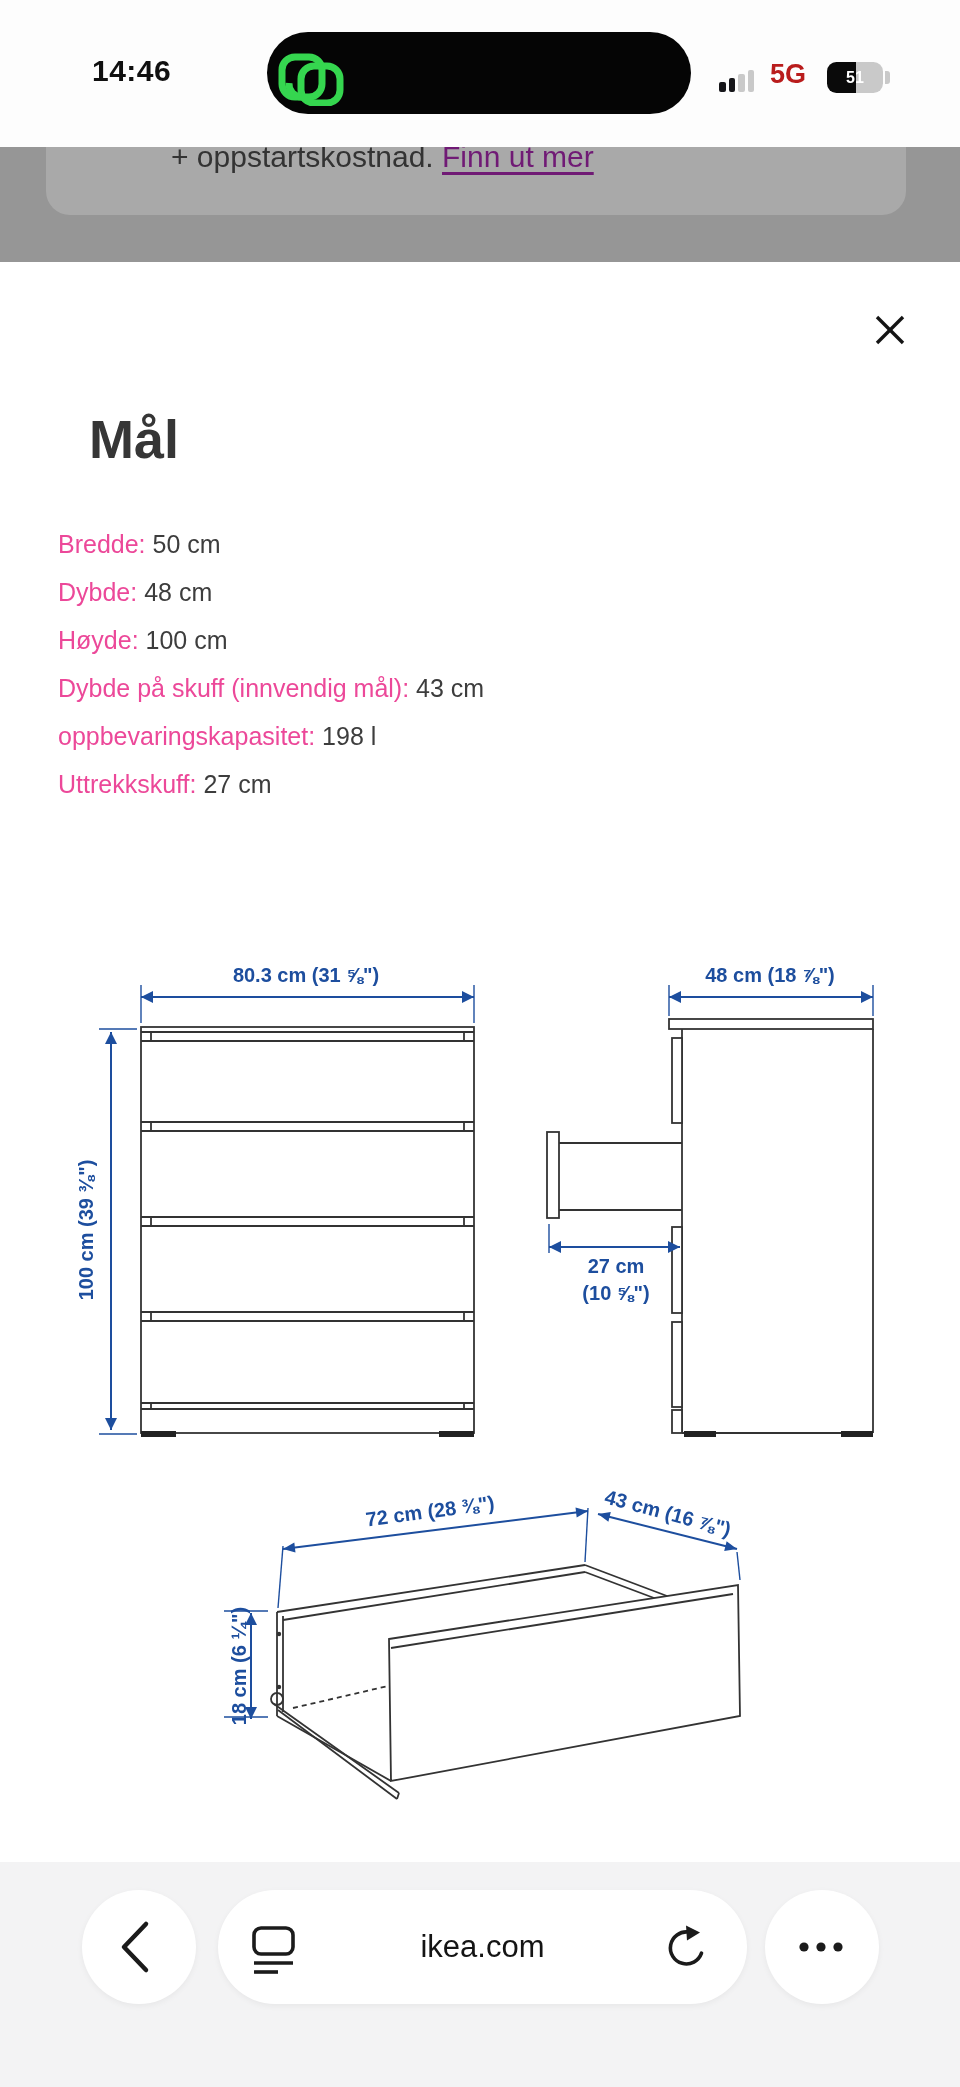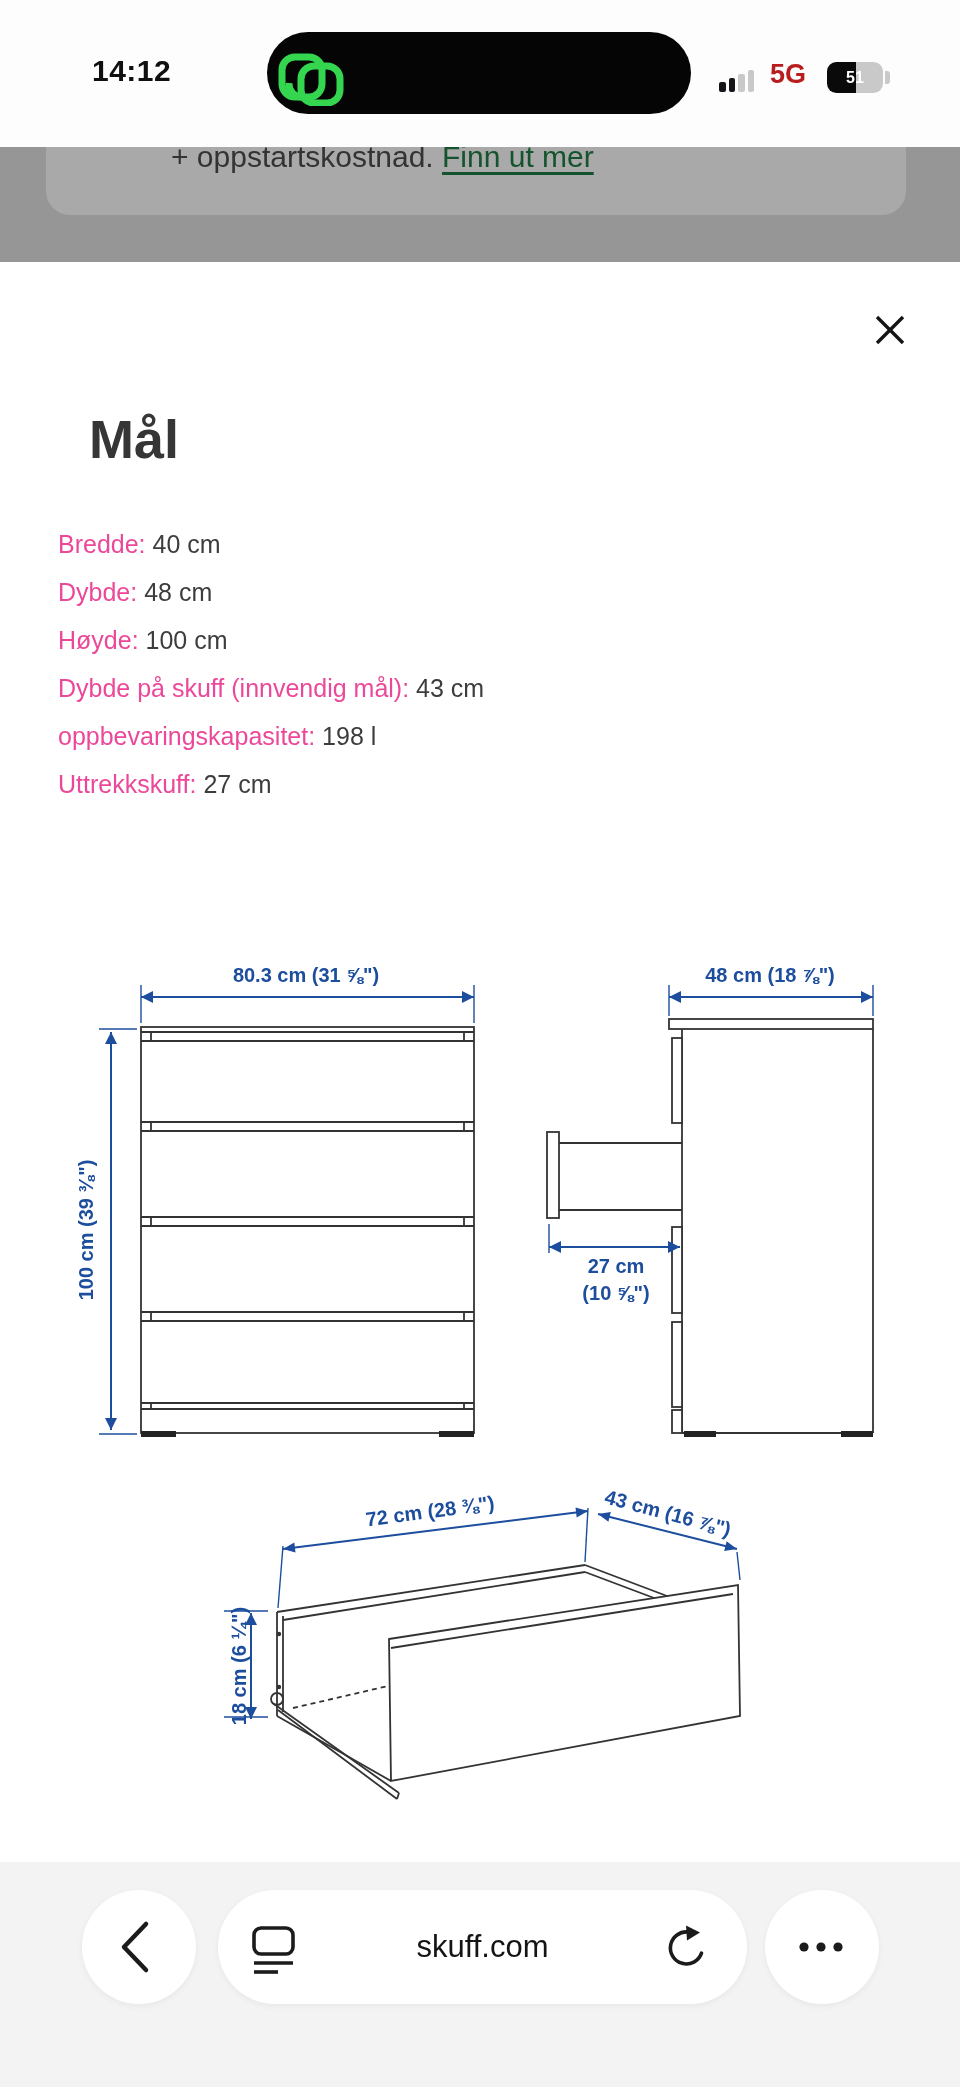--- a/index.html
+++ b/index.html
@@ -16,21 +16,21 @@
   .net5g{position:absolute;left:770px;top:59px;font-size:27px;font-weight:600;color:#b91c1c;}
   .batt{position:absolute;left:827px;top:62px;width:56px;height:31px;border-radius:9.5px;background:#c9c9c9;overflow:hidden;}
   .batt .fill{position:absolute;left:0;top:0;bottom:0;width:29px;background:#0a0a0a;}
   .batt .pct{position:absolute;left:0;top:0;width:56px;height:31px;line-height:31px;text-align:center;
              font-size:16px;font-weight:700;color:#fff;}
   .battnub{position:absolute;left:885px;top:71px;width:5px;height:13px;border-radius:0 3px 3px 0;background:#c9c9c9;}
   
   .dimzone{position:absolute;left:0;top:147px;width:960px;height:115px;background:#969696;overflow:hidden;}
   .dimcard{position:absolute;left:46px;top:0;width:860px;height:68px;background:#a9a9a9;border-radius:0 0 24px 24px;}
   .promoline{position:absolute;left:125px;top:-7px;font-size:30px;color:#333;white-space:nowrap;}
-  .promoline a{color:#14532d;text-decoration:underline;text-underline-offset:5px;}
+  .promoline a{color:#701a75;text-decoration:underline;text-underline-offset:5px;}
   
   .sheet{position:absolute;left:0;top:262px;width:960px;height:1603px;background:#fff;border-radius:22px 22px 0 0;}
   .closebtn{position:absolute;left:862px;top:40px;width:56px;height:56px;border:none;background:transparent;padding:0;cursor:pointer;}
   .sheet-title{position:absolute;left:58px;top:146px;font-size:54px;font-weight:700;color:#363636;margin-left:31px;}
   .dims{position:absolute;left:58px;top:258px;font-size:25px;line-height:48px;color:#3d3d3d;}
   .dims b{font-weight:400;color:#ec4899;}
   .drawings{position:absolute;left:0;top:678px;width:960px;height:880px;}
   .dimtxt{font-family:"Liberation Sans",sans-serif;font-size:20px;font-weight:700;fill:#1d4e9e;text-anchor:middle;}
   
   .toolbar{position:absolute;left:0;top:1862px;width:960px;height:225px;background:#f3f3f4;}
@@ -41,21 +41,21 @@
   .urltext{position:absolute;left:0;top:0;width:529px;height:114px;line-height:114px;text-align:center;
            font-size:31px;font-weight:500;color:#141414;}
   .pillicon{position:absolute;top:35px;}
 </style>
 </head>
 <body>
 
 <div class="screen">
 
   <div class="statusbar">
-    <div class="time">14:12</div>
+    <div class="time">14:46</div>
     <div class="island">
       <svg width="78" height="56" viewBox="0 0 78 56">
         <rect x="7" y="7" width="40" height="40" rx="13" fill="none" stroke="#35d64f" stroke-width="7"></rect>
         <rect x="26" y="16" width="39" height="37" rx="13" fill="none" stroke="#35d64f" stroke-width="7"></rect>
         <path d="M 14 33 a 13 13 0 0 0 13 14" fill="none" stroke="#35d64f" stroke-width="7" stroke-linecap="butt"></path>
       </svg>
     </div>
     <div class="sigbars">
       <i style="left:0;height:10px"></i>
       <i style="left:9.5px;height:14px"></i>
@@ -81,21 +81,21 @@
     <button class="closebtn">
       <svg width="56" height="56" viewBox="0 0 56 56">
         <line x1="15" y1="15" x2="41" y2="41" stroke="#141414" stroke-width="3.4"></line>
         <line x1="41" y1="15" x2="15" y2="41" stroke="#141414" stroke-width="3.4"></line>
       </svg>
     </button>
 
     <div class="sheet-title">Mål</div>
 
     <div class="dims">
-      <div><b>Bredde:</b> <span>40 cm</span></div>
+      <div><b>Bredde:</b> <span>50 cm</span></div>
       <div><b>Dybde:</b> <span>48 cm</span></div>
       <div><b>Høyde:</b> <span>100 cm</span></div>
       <div><b>Dybde på skuff (innvendig mål):</b> <span>43 cm</span></div>
       <div><b>oppbevaringskapasitet:</b> <span>198 l</span></div>
       <div><b>Uttrekkskuff:</b> <span>27 cm</span></div>
     </div>
 
     <svg class="drawings" viewBox="0 940 960 880">
 
       <g stroke="#333" stroke-width="1.8" fill="none">
@@ -220,21 +220,21 @@
         <polyline points="64,34 42,57 64,80" fill="none" stroke="#1b1b1b" stroke-width="4.5" stroke-linecap="round" stroke-linejoin="round"></polyline>
       </svg>
     </button>
 
     <div class="urlpill">
       <svg class="pillicon" style="left:33px;" width="48" height="50" viewBox="0 0 48 50">
         <rect x="3" y="3" width="39" height="26" rx="7" fill="none" stroke="#1b1b1b" stroke-width="3.6"></rect>
         <line x1="3" y1="38" x2="42" y2="38" stroke="#1b1b1b" stroke-width="3.6"></line>
         <line x1="3" y1="47" x2="27" y2="47" stroke="#1b1b1b" stroke-width="3.6"></line>
       </svg>
-      <div class="urltext">skuff.com</div>
+      <div class="urltext">ikea.com</div>
       <svg class="pillicon" style="left:446px;" width="46" height="46" viewBox="0 0 46 46">
         <path d="M 37.5 28.2 A 16 16 0 1 1 24.4 7.05" fill="none" stroke="#1b1b1b" stroke-width="3.6" stroke-linecap="round"></path>
         <polygon points="22,0.5 36,7.5 23,15.5" fill="#1b1b1b"></polygon>
       </svg>
     </div>
 
     <button class="circlebtn" style="left:765px;">
       <svg width="114" height="114" viewBox="0 0 114 114">
         <circle cx="39" cy="57" r="4.6" fill="#1b1b1b"></circle>
         <circle cx="56" cy="57" r="4.6" fill="#1b1b1b"></circle>

